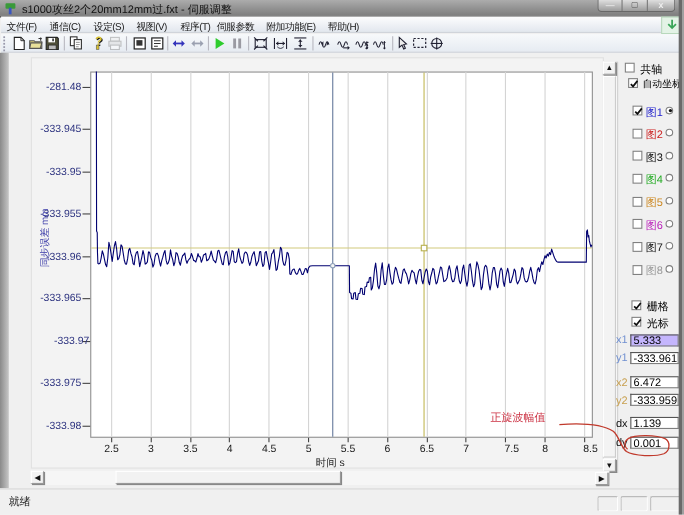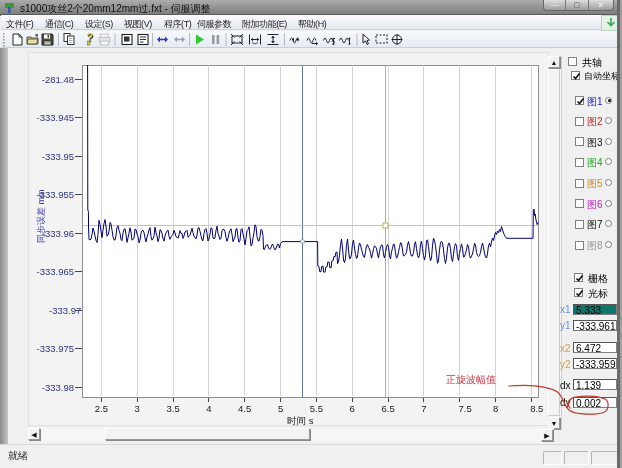--- a/index.html
+++ b/index.html
@@ -276,31 +276,31 @@
     </svg>
   </div>
 <div style="position:absolute;left:588px;top:272px;font-size:10px;color:#000;">栅格</div>
 <div style="position:absolute;left:574px;top:287.5px;width:9px;height:9px;background:#fff;border:1px solid #808080;">
     <svg width="9" height="9" viewBox="0 0 9 9" style="position:absolute;left:0;top:0">
       <path d="M1.5,4.5 L3.5,6.5 L7.5,1.5" stroke="#111" stroke-width="1.6" fill="none"></path>
     </svg>
   </div>
 <div style="position:absolute;left:588px;top:286.5px;font-size:10px;color:#000;">光标</div>
 <div style="position:absolute;left:560px;top:304.0px;font-size:10px;color:#6f8fd0;">x1</div>
-<div style="position:absolute;left:573px;top:303.5px;width:44px;height:11px;background:#0f766e;border:1px solid #7f7f7f;border-top-color:#555;border-left-color:#555;font-size:10px;color:#000;padding-left:2px;line-height:11px;">5.333</div>
+<div style="position:absolute;left:573px;top:303.5px;width:44px;height:11px;background:#c4b5fd;border:1px solid #7f7f7f;border-top-color:#555;border-left-color:#555;font-size:10px;color:#000;padding-left:2px;line-height:11px;">5.333</div>
 <div style="position:absolute;left:560px;top:320.0px;font-size:10px;color:#6f8fd0;">y1</div>
 <div style="position:absolute;left:573px;top:319.5px;width:44px;height:11px;background:#fff;border:1px solid #7f7f7f;border-top-color:#555;border-left-color:#555;font-size:10px;color:#000;padding-left:2px;line-height:11px;">-333.961</div>
 <div style="position:absolute;left:560px;top:342.5px;font-size:10px;color:#c8a050;">x2</div>
 <div style="position:absolute;left:573px;top:342px;width:44px;height:11px;background:#fff;border:1px solid #7f7f7f;border-top-color:#555;border-left-color:#555;font-size:10px;color:#000;padding-left:2px;line-height:11px;">6.472</div>
 <div style="position:absolute;left:560px;top:358.5px;font-size:10px;color:#c8a050;">y2</div>
 <div style="position:absolute;left:573px;top:358px;width:44px;height:11px;background:#fff;border:1px solid #7f7f7f;border-top-color:#555;border-left-color:#555;font-size:10px;color:#000;padding-left:2px;line-height:11px;">-333.959</div>
 <div style="position:absolute;left:560px;top:379.5px;font-size:10px;color:#111;">dx</div>
 <div style="position:absolute;left:573px;top:379px;width:44px;height:11px;background:#fff;border:1px solid #7f7f7f;border-top-color:#555;border-left-color:#555;font-size:10px;color:#000;padding-left:2px;line-height:11px;">1.139</div>
 <div style="position:absolute;left:560px;top:397.0px;font-size:10px;color:#111;">dy</div>
-<div style="position:absolute;left:573px;top:396.5px;width:44px;height:11px;background:#fff;border:1px solid #7f7f7f;border-top-color:#555;border-left-color:#555;font-size:10px;color:#000;padding-left:2px;line-height:11px;">0.002</div>
+<div style="position:absolute;left:573px;top:396.5px;width:44px;height:11px;background:#fff;border:1px solid #7f7f7f;border-top-color:#555;border-left-color:#555;font-size:10px;color:#000;padding-left:2px;line-height:11px;">0.001</div>
 <div style="position:absolute;left:446px;top:373px;font-size:10px;color:#cc3344;white-space:nowrap;">正旋波幅值</div>
 <div class="statusbar">
 <div style="position:absolute;left:8px;top:4px;font-size:10px;color:#222;">就绪</div>
 <div class="spanel" style="left:543px;width:19px;"></div>
 <div class="spanel" style="left:564px;width:25px;"></div>
 <div class="spanel" style="left:591px;width:29px;"></div>
 </div>
 <svg width="622" height="468" style="position:absolute;left:0;top:0;pointer-events:none" xmlns="http://www.w3.org/2000/svg">
     <path d="M508.5,386 C528,384.5 547,385.5 557.5,392 C563,396.5 564,406 569.5,410.5 C576,414.8 596,415.2 603.5,412.5 C609.5,409.8 609.3,401.5 605,399 C597,395.2 577,395 571,398.8 C566.8,401.8 567.5,406 570.5,408.5" fill="none" stroke="#c0392b" stroke-width="1.2"></path>
   </svg>

